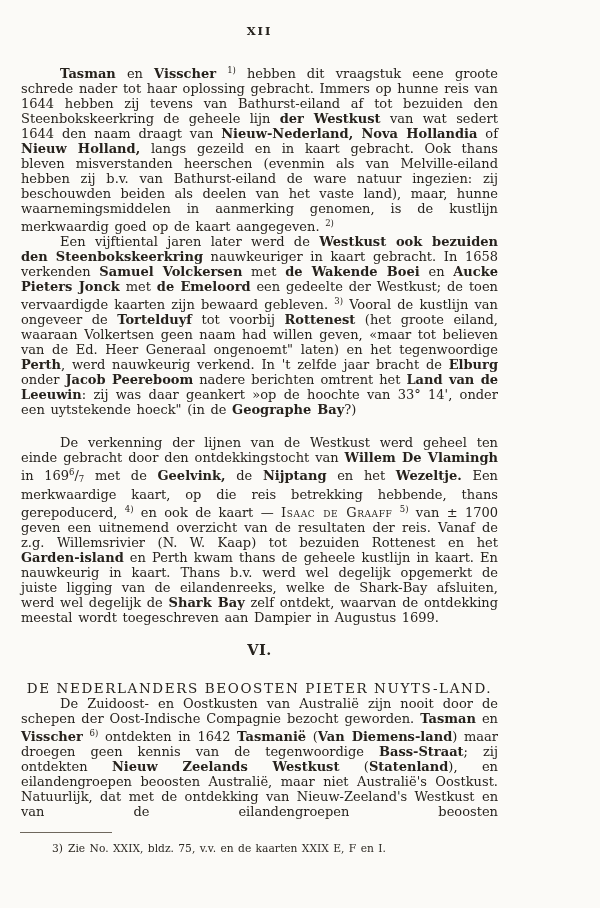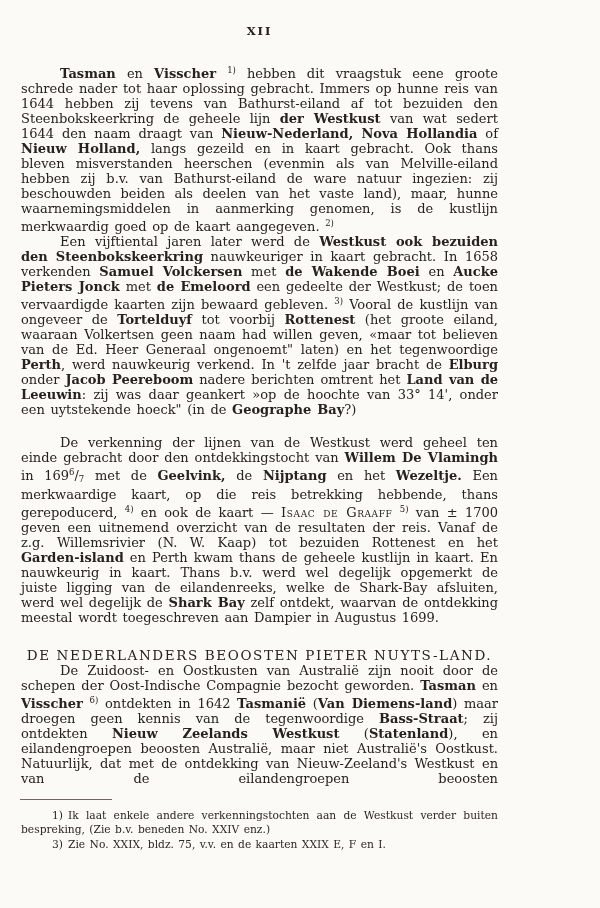--- a/index.html
+++ b/index.html
@@ -88,30 +88,28 @@
 <div class="page">
 
   <div class="page-number">XII</div>
 
   <p class="body indent"><span class="run-b">Tasman</span><span> en </span><span class="run-b">Visscher</span><span> </span><span class="run-sup">1)</span><span> hebben dit vraagstuk eene groote schrede nader tot haar oplossing gebracht. Immers op hunne reis van 1644 hebben zij tevens van Bathurst-eiland af tot bezuiden den Steenbokskeerkring de geheele lijn </span><span class="run-b">der Westkust</span><span> van wat sedert 1644 den naam draagt van </span><span class="run-b">Nieuw-Nederland, Nova Hollandia</span><span> of </span><span class="run-b">Nieuw Holland,</span><span> langs gezeild en in kaart gebracht. Ook thans bleven misverstanden heerschen (evenmin als van Melville-eiland hebben zij b.v. van Bathurst-eiland de ware natuur ingezien: zij beschouwden beiden als deelen van het vaste land), maar, hunne waarnemingsmiddelen in aanmerking genomen, is de kustlijn merkwaardig goed op de kaart aangegeven. </span><span class="run-sup">2)</span></p>
 
   <p class="body indent"><span>Een vijftiental jaren later werd de </span><span class="run-b">Westkust ook bezuiden den Steenbokskeerkring</span><span> nauwkeuriger in kaart gebracht. In 1658 verkenden </span><span class="run-b">Samuel Volckersen</span><span> met </span><span class="run-b">de Wakende Boei</span><span> en </span><span class="run-b">Aucke Pieters Jonck</span><span> met </span><span class="run-b">de Emeloord</span><span> een gedeelte der Westkust; de toen vervaardigde kaarten zijn bewaard gebleven. </span><span class="run-sup">3)</span><span> Vooral de kustlijn van ongeveer de </span><span class="run-b">Tortelduyf</span><span> tot voorbij </span><span class="run-b">Rottenest</span><span> (het groote eiland, waaraan Volkertsen geen naam had willen geven, «maar tot believen van de Ed. Heer Generaal ongenoemt" laten) en het tegenwoordige </span><span class="run-b">Perth</span><span>, werd nauwkeurig verkend. In 't zelfde jaar bracht de </span><span class="run-b">Elburg</span><span> onder </span><span class="run-b">Jacob Peereboom</span><span> nadere berichten omtrent het </span><span class="run-b">Land van de Leeuwin</span><span>: zij was daar geankert »op de hoochte van 33° 14', onder een uytstekende hoeck" (in de </span><span class="run-b">Geographe Bay</span><span>?)</span></p>
 
   <p class="body indent space-before"><span>De verkenning der lijnen van de Westkust werd geheel ten einde gebracht door den ontdekkingstocht van </span><span class="run-b">Willem De Vlamingh</span><span> in 169</span><span class="run-sup">6</span><span>/</span><span class="run-sub">7</span><span> met de </span><span class="run-b">Geelvink,</span><span> de </span><span class="run-b">Nijptang</span><span> en het </span><span class="run-b">Wezeltje.</span><span> Een merkwaardige kaart, op die reis betrekking hebbende, thans gerepoducerd, </span><span class="run-sup">4)</span><span> en ook de kaart — </span><span class="run-sc">Isaac de Graaff</span><span> </span><span class="run-sup">5)</span><span> van ± 1700 geven een uitnemend overzicht van de resultaten der reis. Vanaf de z.g. Willemsrivier (N. W. Kaap) tot bezuiden Rottenest en het </span><span class="run-b">Garden-island</span><span> en Perth kwam thans de geheele kustlijn in kaart. En nauwkeurig in kaart. Thans b.v. werd wel degelijk opgemerkt de juiste ligging van de eilandenreeks, welke de Shark-Bay afsluiten, werd wel degelijk de </span><span class="run-b">Shark Bay</span><span> zelf ontdekt, waarvan de ontdekking meestal wordt toegeschreven aan Dampier in Augustus 1699.</span></p>
 
+  <h2 class="section-number">VI.</h2>
 
   <h3 class="section-title">DE NEDERLANDERS BEOOSTEN PIETER NUYTS-LAND.</h3>
 
   <p class="body indent continued after-title"><span>De Zuidoost- en Oostkusten van Australië zijn nooit door de schepen der Oost-Indische Compagnie bezocht geworden. </span><span class="run-b">Tasman</span><span> en </span><span class="run-b">Visscher</span><span> </span><span class="run-sup">6)</span><span> ontdekten in 1642 </span><span class="run-b">Tasmanië</span><span> (</span><span class="run-b">Van Diemens-land</span><span>) maar droegen geen kennis van de tegenwoordige </span><span class="run-b">Bass-Straat</span><span>; zij ontdekten </span><span class="run-b">Nieuw Zeelands Westkust</span><span> (</span><span class="run-b">Statenland</span><span>), en eilandengroepen beoosten Australië, maar niet Australië's Oostkust. Natuurlijk, dat met de ontdekking van Nieuw-Zeeland's Westkust en van de eilandengroepen beoosten</span></p>
 
   <div class="footnote-rule"></div>
 
   <div class="footnotes">
     <div class="footnote">
-      <span class="fn-marker">1)</span><span>Ik laat enkele andere verkenningstochten aan de Westkust verder buiten bespreking, (Zie b.v. beneden No. XXIV enz.)</span>
-    </div>
-    <div class="footnote">
       <span class="fn-marker">3)</span><span>Zie No. XXIX, bldz. 75, v.v. en de kaarten XXIX E, F en I.</span>
     </div>
 
   </div>
 
 </div>
 
 </body></html>

